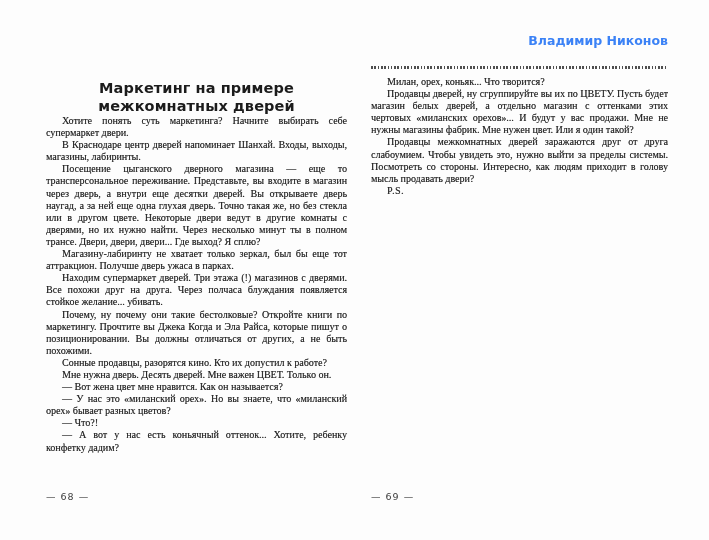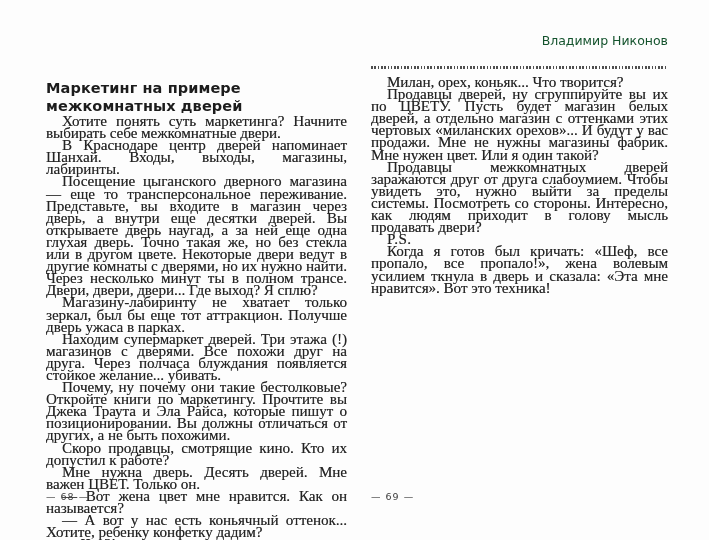--- a/index.html
+++ b/index.html
@@ -11,48 +11,49 @@
     overflow: hidden;
     font-family: "Liberation Serif", serif;
     color: #222;
   }
   .page { position: absolute; top: 0; height: 540px; }
   .page-left  { left: 46px;  width: 301px; }
   .page-right { left: 371px; width: 297px; }
 
   .chapter-title {
     position: absolute; top: 79px; left: 0; width: 100%;
+    text-align: center;
     font-family: "DejaVu Sans", sans-serif;
     font-weight: bold;
     font-size: 14.5px;
     line-height: 18px;
     color: #1c1c1c;
     letter-spacing: 0.1px;
   }
 
   .body-text {
     position: absolute; left: 0; width: 100%;
-    font-size: 15px;
+    font-size: 10px;
     line-height: 12.1px;
     text-align: justify;
     color: #242424;
     text-shadow: 0.2px 0 0 rgba(30,30,30,0.55);
   }
   .lp-body { top: 115px; }
   .rp-body { top: 76px; }
   .body-text p { margin: 0; text-indent: 16px; }
 
   .author-header {
     position: absolute; top: 34px; left: 0; width: 100%;
     text-align: right;
     font-family: "DejaVu Sans", sans-serif;
-    font-weight: normal;
+    font-weight: bold;
     font-size: 12.5px;
     line-height: 14px;
-    color: #14532d;
+    color: #3b82f6;
   }
   .header-rule {
     position: absolute; top: 66px; left: 0; width: 100%;
     height: 2.6px;
     background-image: repeating-linear-gradient(90deg, #4e4e4e 0 1.6px, transparent 1.6px 3.3px);
   }
 
   .ps-label {
     margin-top: 17px;
     font-weight: normal;
@@ -75,45 +76,45 @@
 <div class="canvas">
 
   <div class="page page-left">
 
     <div class="chapter-title">
       <div>Маркетинг на примере</div>
       <div>межкомнатных дверей</div>
     </div>
 
     <div class="body-text lp-body">
-      <p>Хотите понять суть маркетинга? Начните выбирать себе межкомнатные двери.</p>
+      <p>Хотите понять суть маркетинга? Начните выбирать себе супермаркет двери.</p>
       <p>В Краснодаре центр дверей напоминает Шанхай. Входы, выходы, магазины, лабиринты.</p>
       <p>Посещение цыганского дверного магазина — еще то трансперсональное переживание. Представьте, вы входите в магазин через дверь, а внутри еще десятки дверей. Вы открываете дверь наугад, а за ней еще одна глухая дверь. Точно такая же, но без стекла или в другом цвете. Некоторые двери ведут в другие комнаты с дверями, но их нужно найти. Через несколько минут ты в полном трансе. Двери, двери, двери... Где выход? Я сплю?</p>
       <p>Магазину-лабиринту не хватает только зеркал, был бы еще тот аттракцион. Получше дверь ужаса в парках.</p>
       <p>Находим супермаркет дверей. Три этажа (!) магазинов с дверями. Все похожи друг на друга. Через полчаса блуждания появляется стойкое желание... убивать.</p>
-      <p>Почему, ну почему они такие бестолковые? Откройте книги по маркетингу. Прочтите вы Джека Траута и Эла Райса, которые пишут о позиционировании. Вы должны отличаться от других, а не быть похожими.</p>
-      <p>Скоро продавцы, смотрящие кино. Кто их допустил к работе?</p>
+      <p>Почему, ну почему они такие бестолковые? Откройте книги по маркетингу. Прочтите вы Джека Когда и Эла Райса, которые пишут о позиционировании. Вы должны отличаться от других, а не быть похожими.</p>
+      <p>Сонные продавцы, разорятся кино. Кто их допустил к работе?</p>
       <p>Мне нужна дверь. Десять дверей. Мне важен ЦВЕТ. Только он.</p>
       <p>— Вот жена цвет мне нравится. Как он называется?</p>
+      <p>— У нас это «миланский орех». Но вы знаете, что «миланский орех» бывает разных цветов?</p>
+      <p>— Что?!</p>
       <p>— А вот у нас есть коньячный оттенок... Хотите, ребенку конфетку дадим?</p>
-      <p>— Что?!</p>
     </div>
 
     <div class="page-number">— 68 —</div>
   </div>
 
   <div class="page page-right">
 
     <div class="author-header">Владимир Никонов</div>
     <div class="header-rule"></div>
 
     <div class="body-text rp-body">
       <p>Милан, орех, коньяк... Что творится?</p>
       <p>Продавцы дверей, ну сгруппируйте вы их по ЦВЕТУ. Пусть будет магазин белых дверей, а отдельно магазин с оттенками этих чертовых «миланских орехов»... И будут у вас продажи. Мне не нужны магазины фабрик. Мне нужен цвет. Или я один такой?</p>
       <p>Продавцы межкомнатных дверей заражаются друг от друга слабоумием. Чтобы увидеть это, нужно выйти за пределы системы. Посмотреть со стороны. Интересно, как людям приходит в голову мысль продавать двери?</p>
       <p class="ps-label">P.S.</p>
-      <p>Когда я готов был кричать: «Шеф, все пропало, все пропало!», жена волевым усилием ткнула в дверь и сказала: «Эта мне нравится». Вот это техника!</p>
     </div>
 
     <div class="page-number">— 69 —</div>
   </div>
 
 </div>
 
 </body></html>

